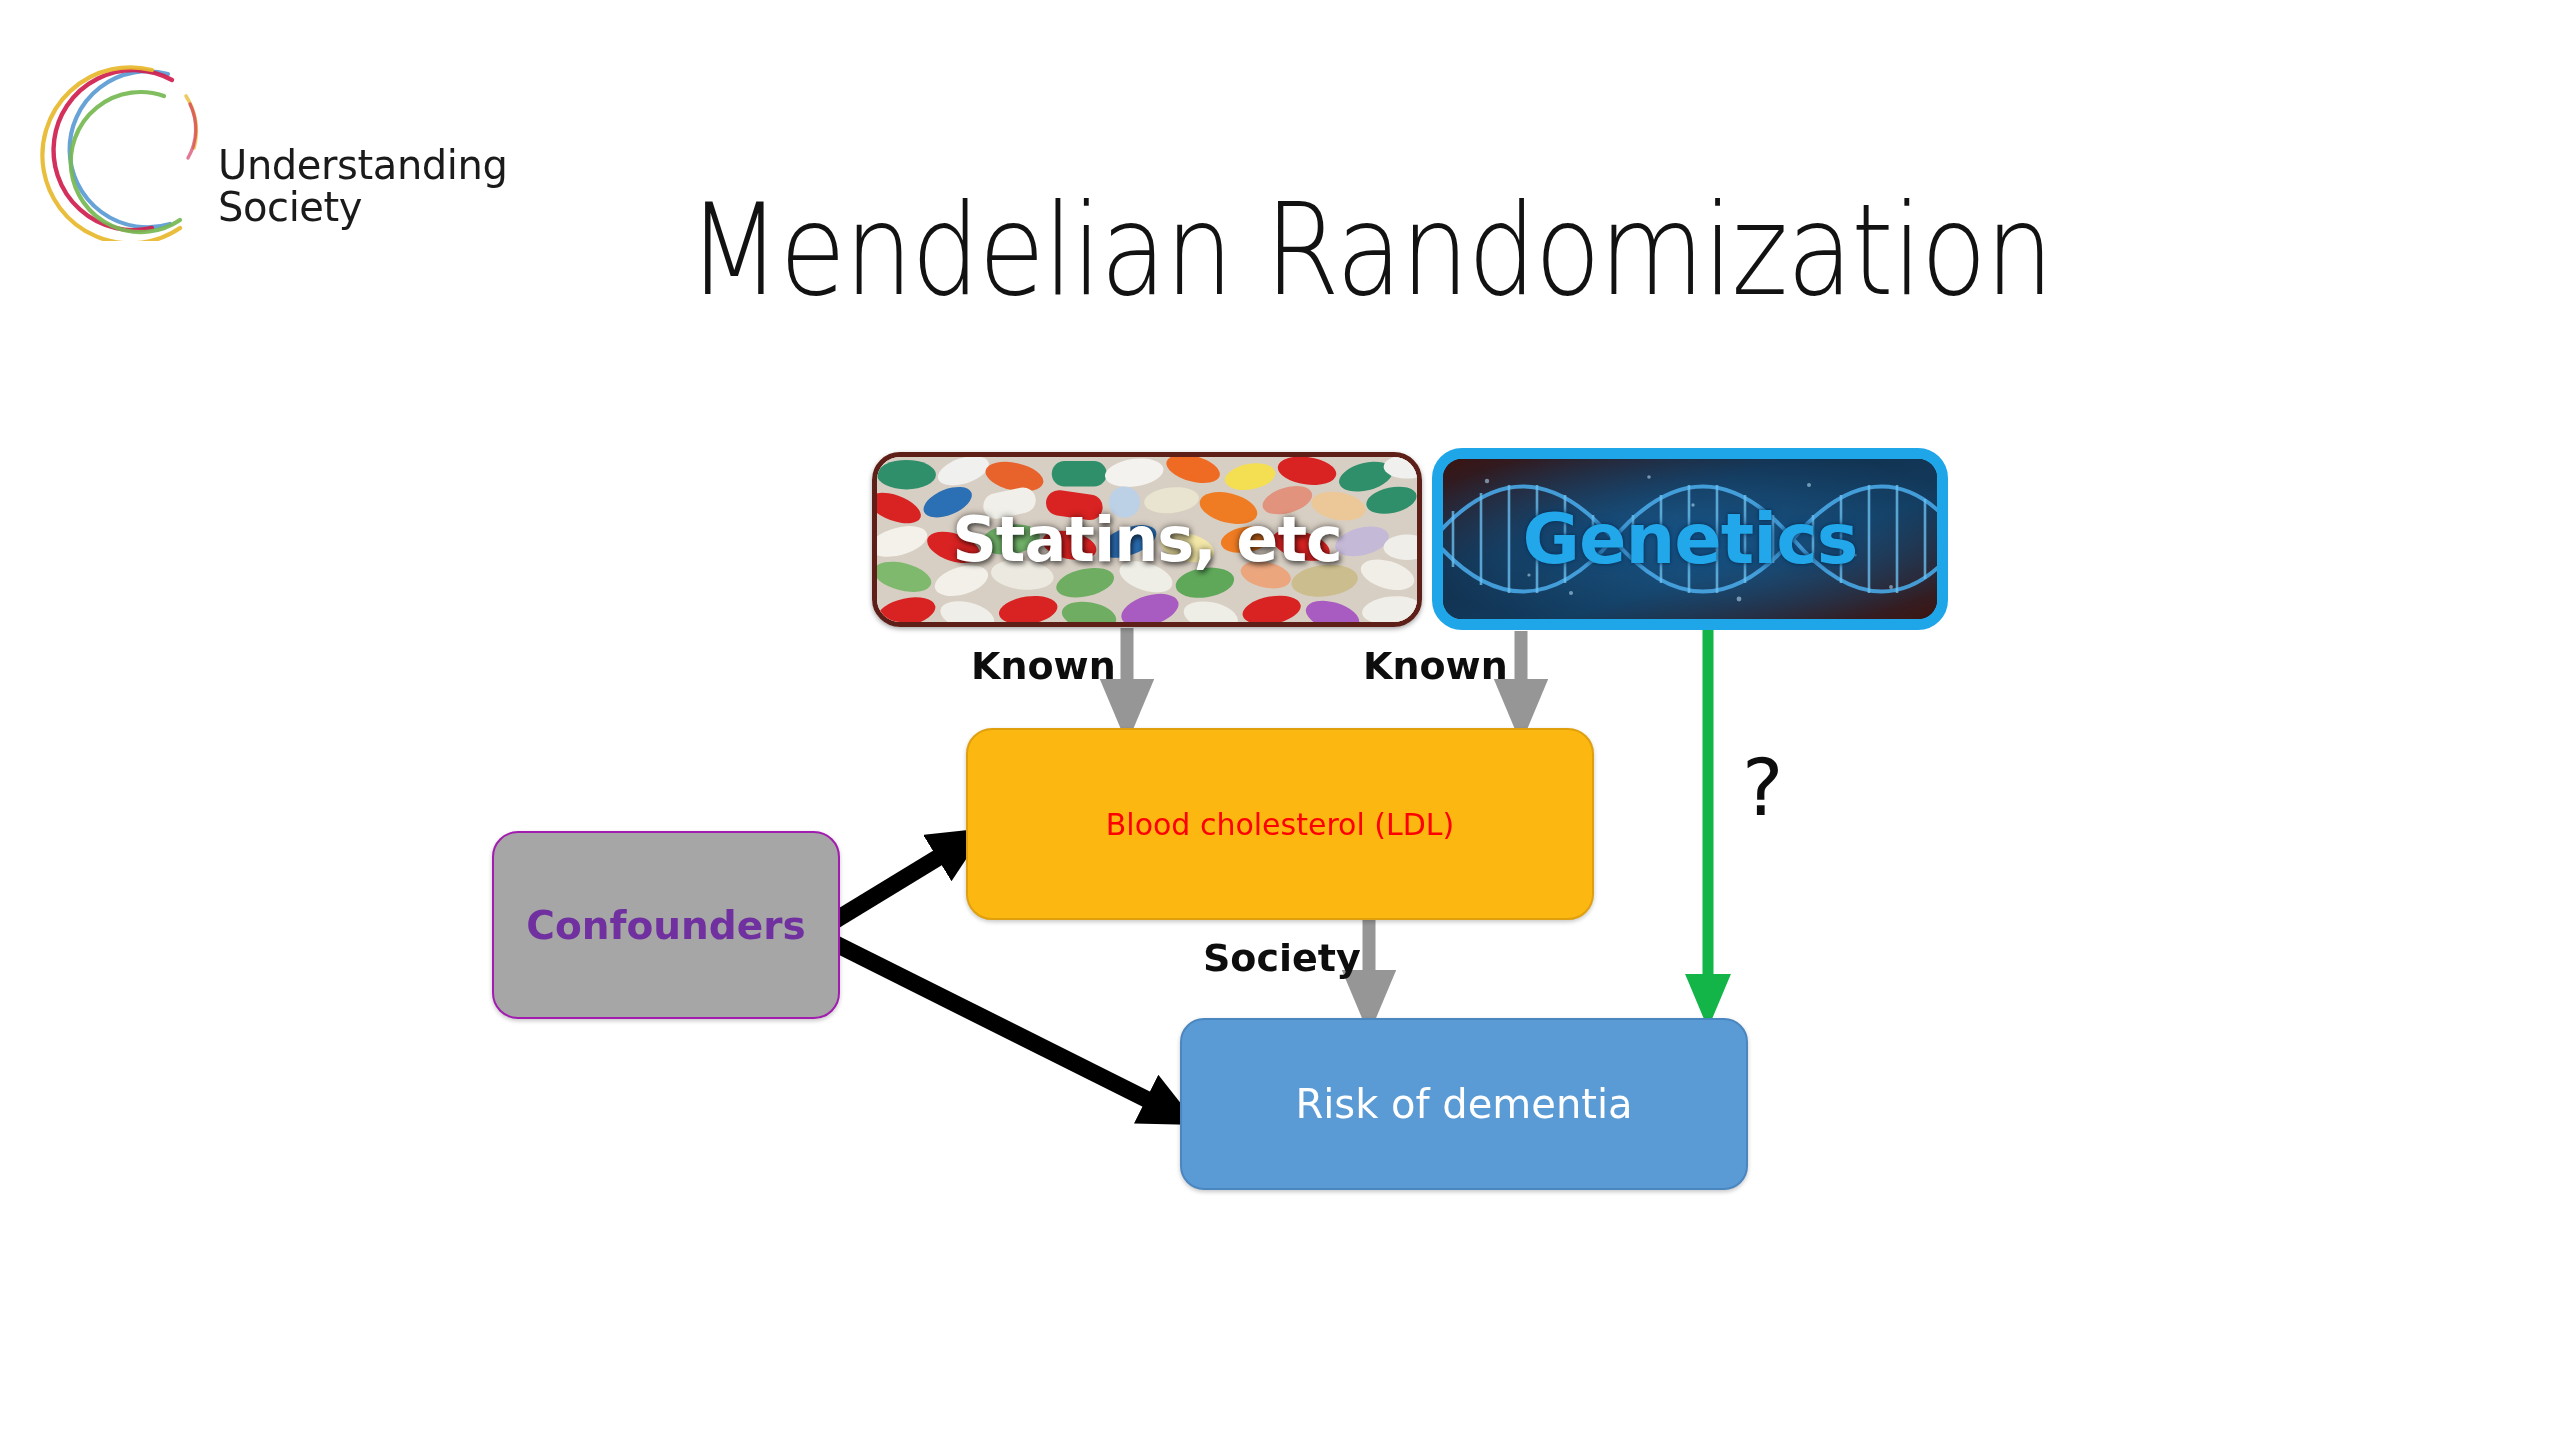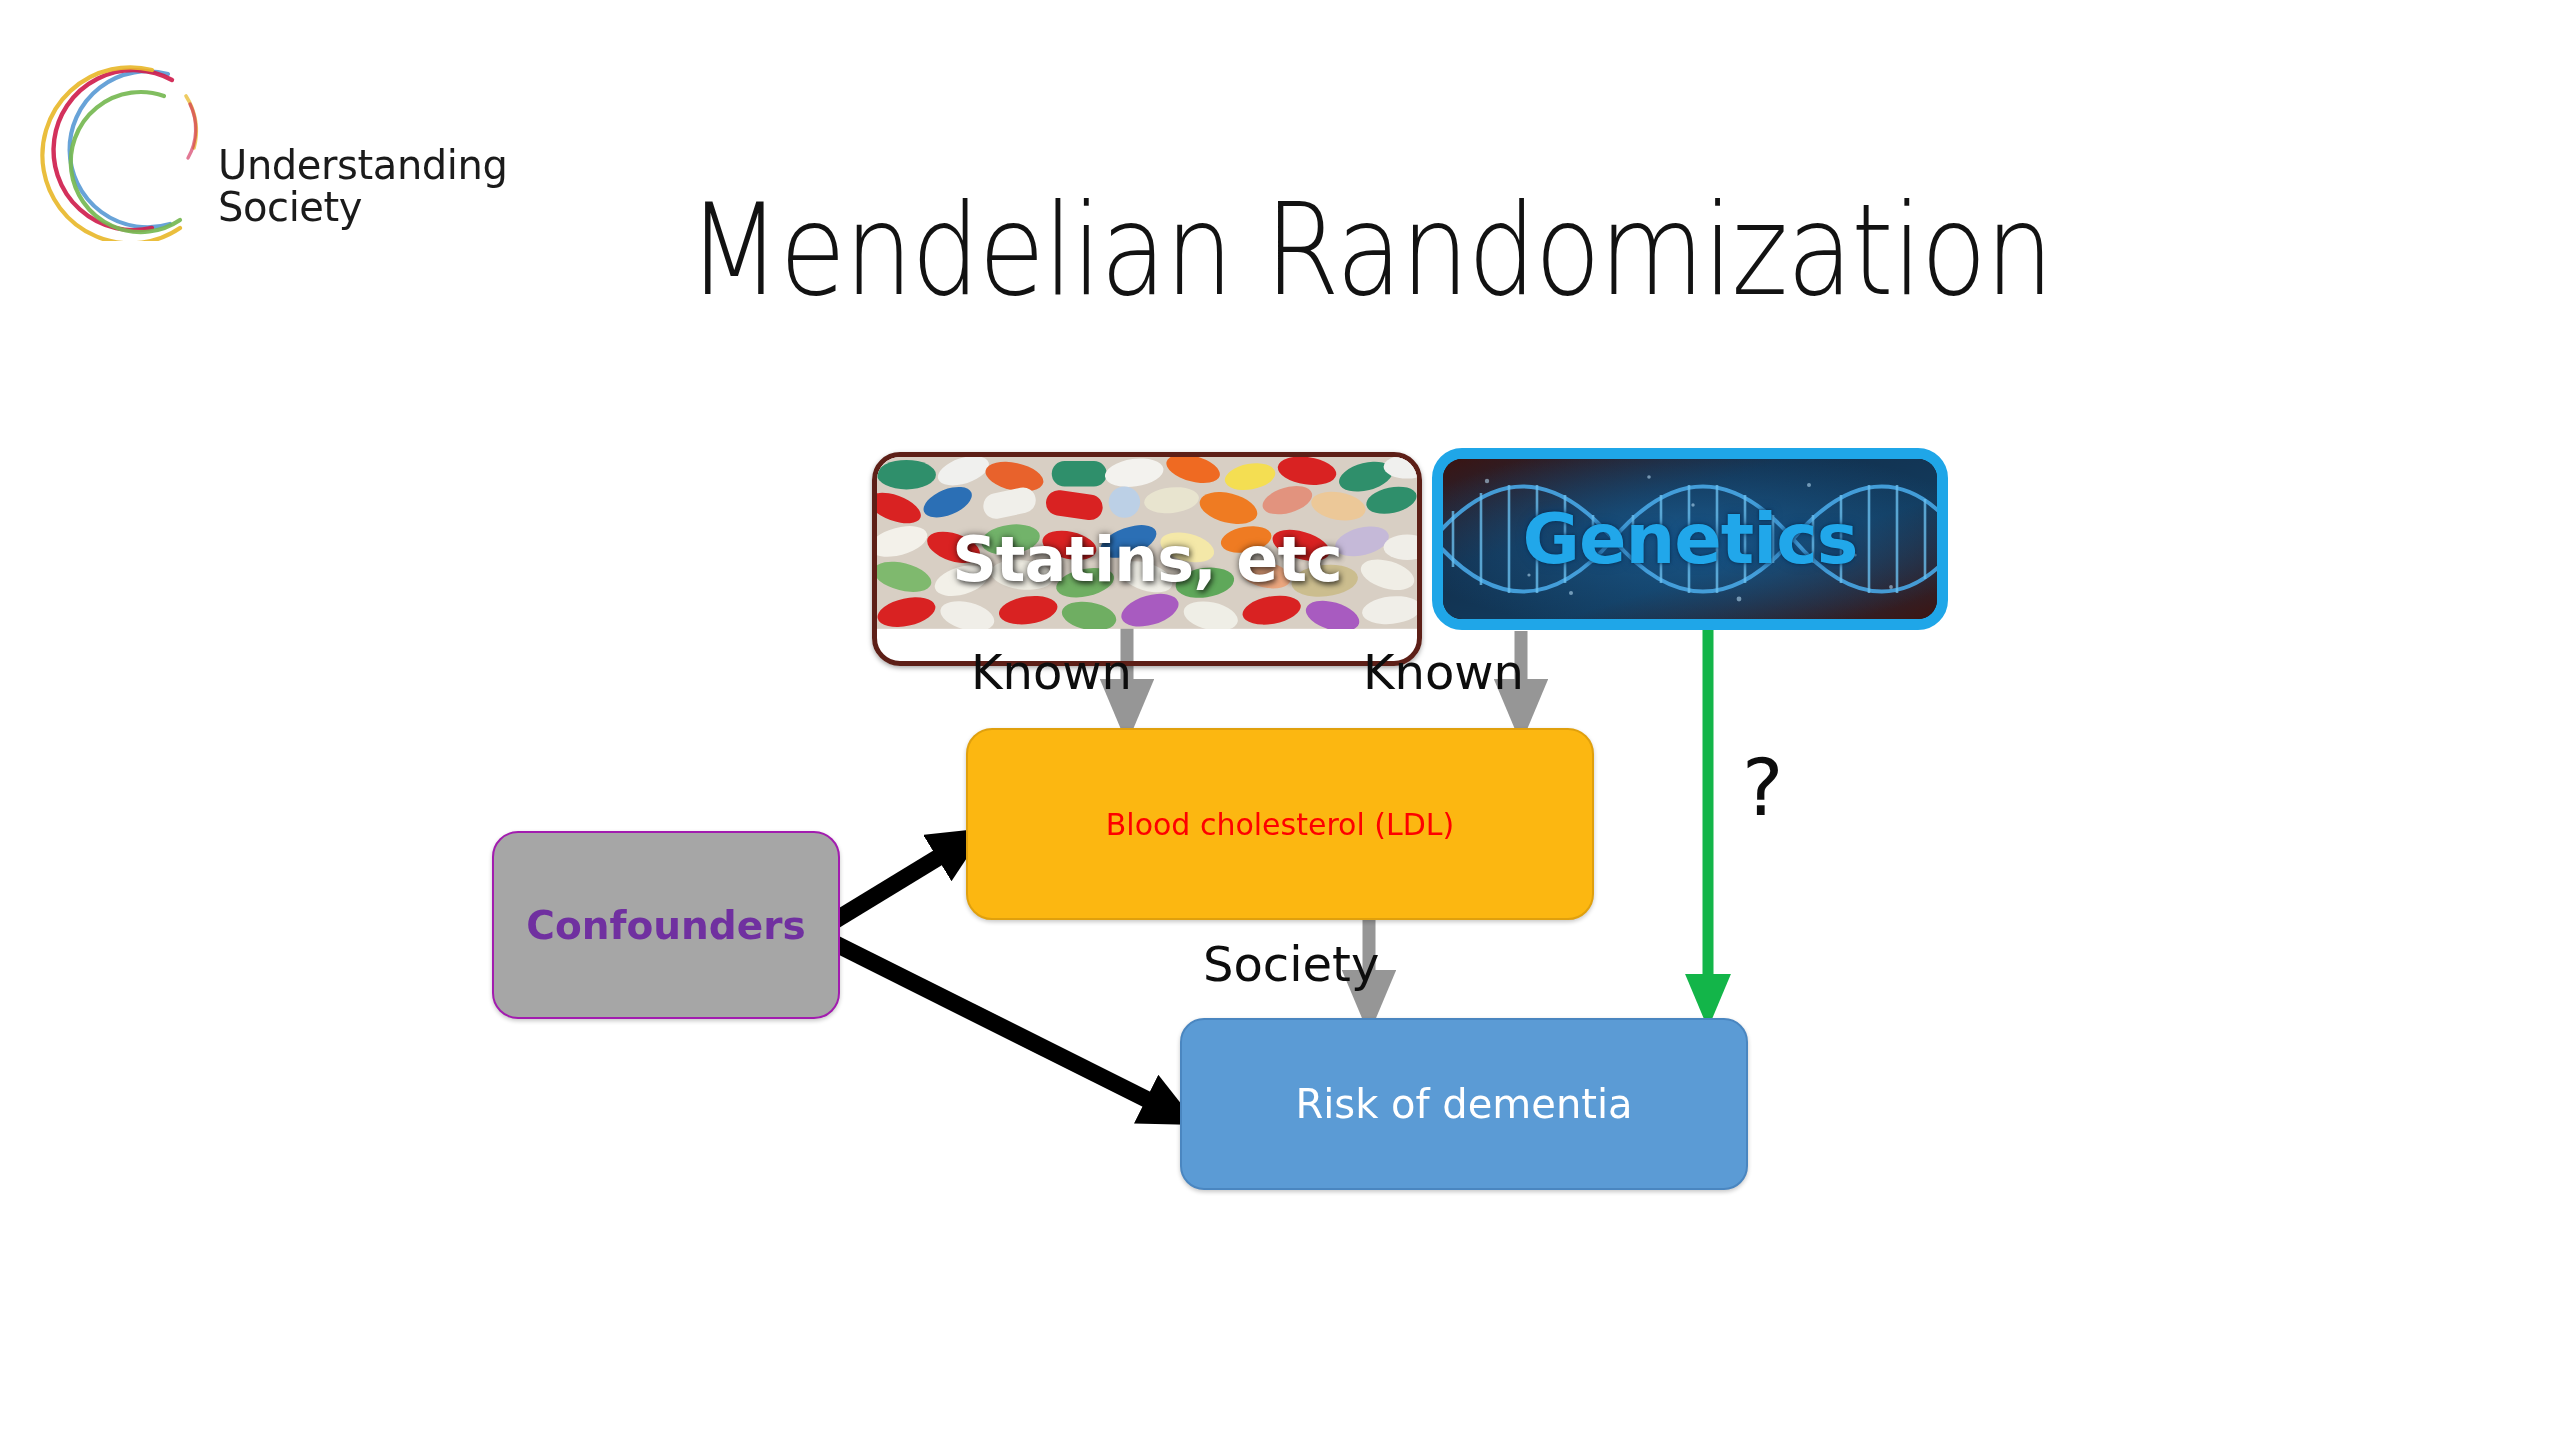--- a/index.html
+++ b/index.html
@@ -98,21 +98,21 @@
     z-index: 3;
     text-align: center;
     white-space: nowrap;
   }
 
   
   #node-statins {
     left: 872px;
     top: 404px;
     width: 550px;
-    height: 214px;
+    height: 175px;
     border: 5px solid #5d1f17;
     border-radius: 28px;
     box-shadow: 0 2px 5px rgba(0,0,0,0.35);
   }
   #pills-art {
     position: absolute;
     inset: 0;
     z-index: 1;
   }
   #node-statins .label {
@@ -203,22 +203,22 @@
     font-family: "DejaVu Sans", sans-serif;
     font-size: 40px;
     font-weight: 400;
     color: #ffffff;
   }
 
   
   .edge-label {
     position: absolute;
     font-family: "DejaVu Sans", sans-serif;
-    font-size: 48px;
-    font-weight: 400;
+    font-size: 38px;
+    font-weight: 700;
     color: #0d0d0d;
     white-space: nowrap;
     z-index: 5;
   }
   #label-known-1 { left: 971px; top: 596px; }
   #label-known-2 { left: 1363px; top: 596px; }
   #label-possible { left: 1203px; top: 888px; }
   #label-question {
     left: 1742px;
     top: 695px;

